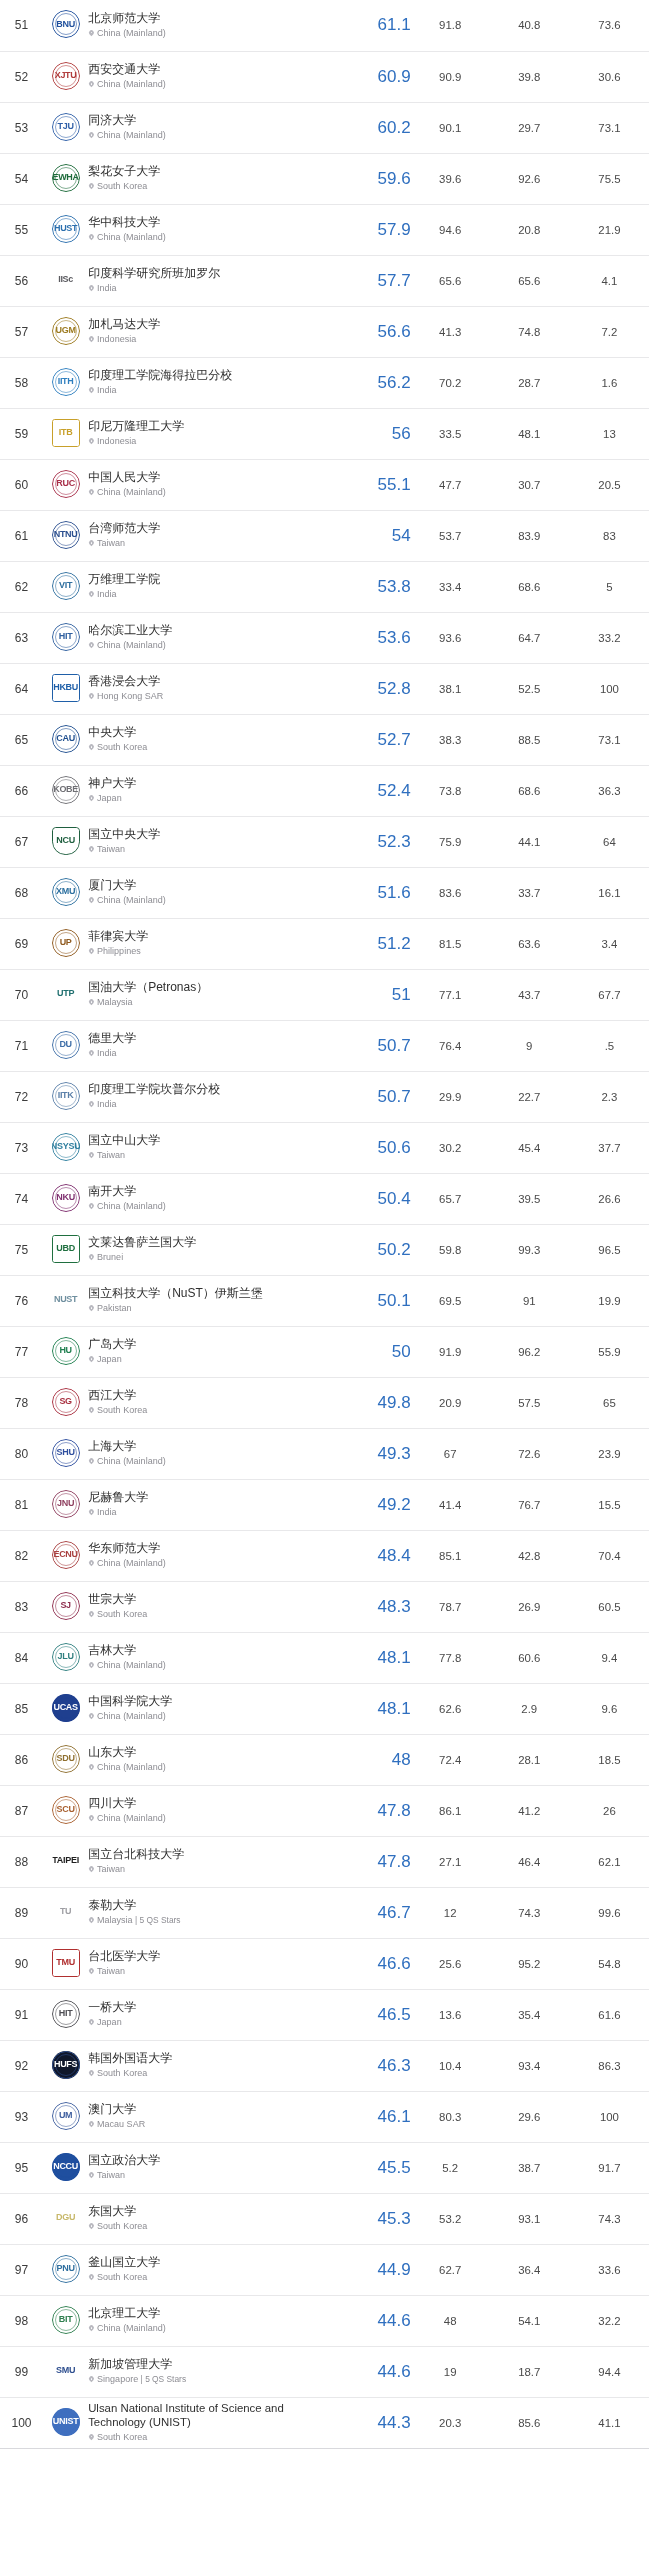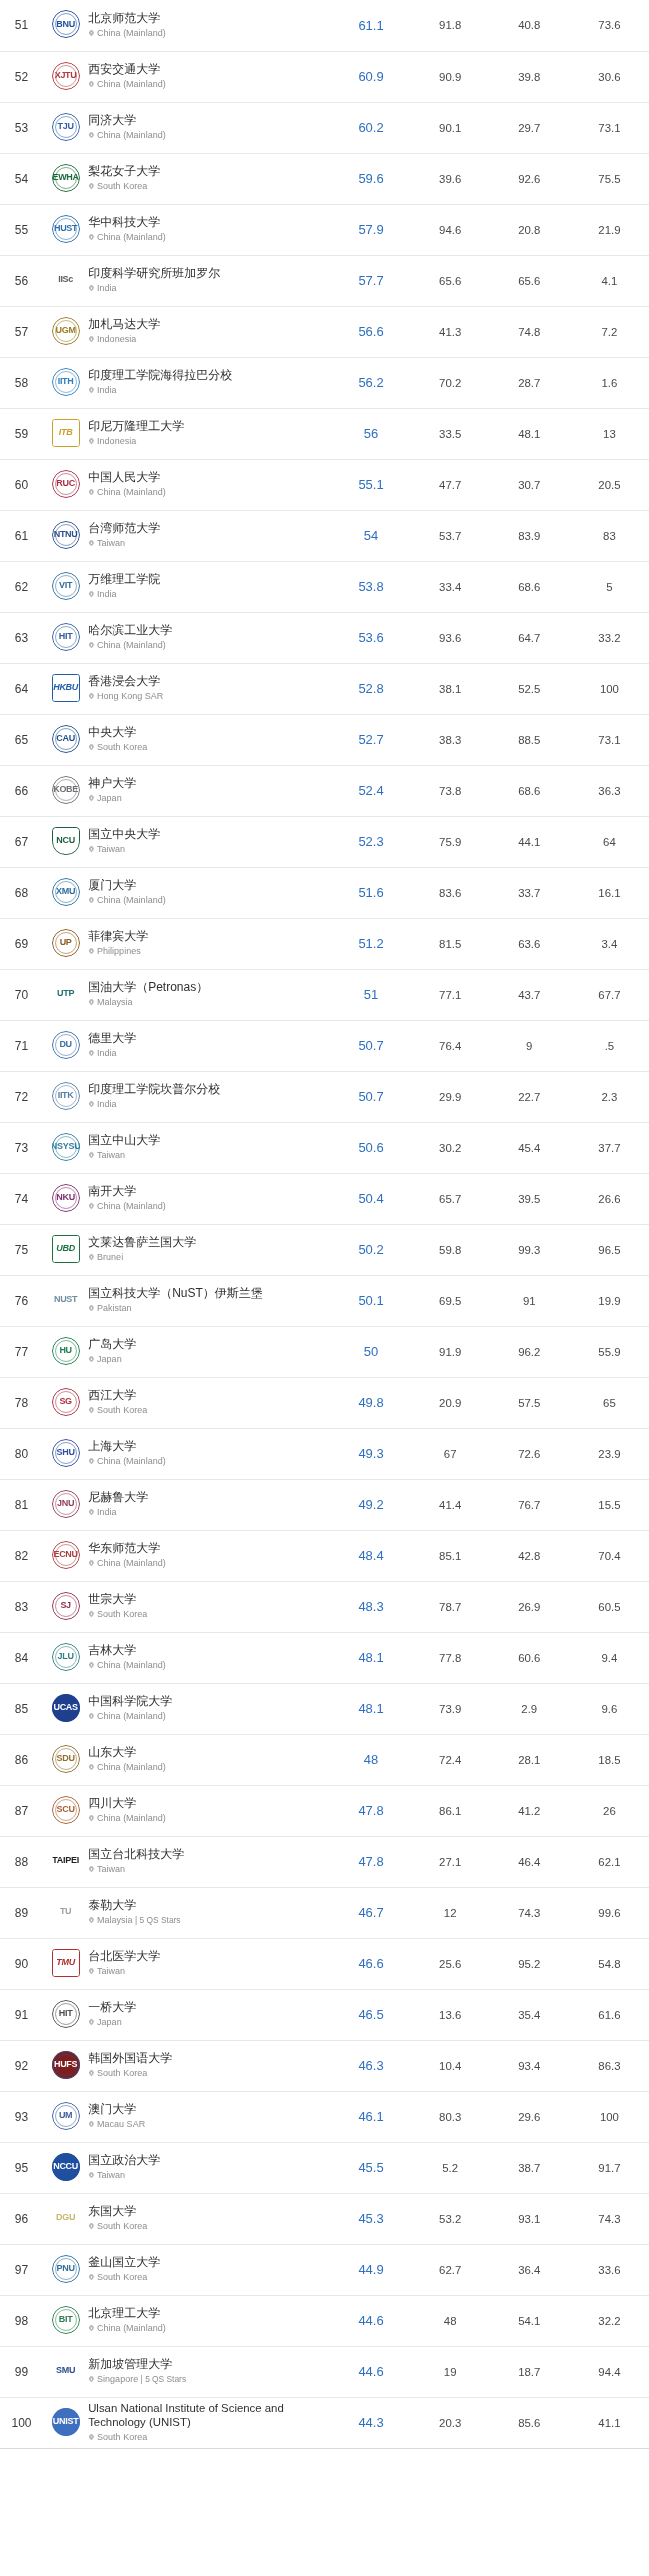--- a/index.html
+++ b/index.html
@@ -77,21 +77,20 @@
     line-height: 1;
   }
   .uni-logo.shield {
     border-radius: 3.6px 3.6px 13.2px 13.2px;
   }
   .uni-logo.shield .ring {
     border-radius: 3.6px 3.6px 13.2px 13.2px;
   }
   .uni-logo.square {
     border-radius: 2.4px;
-    font-style: italic;
   }
   .uni-logo.square .ring { border-radius: 2.4px; }
   .uni-logo.solid .glyph { color: #fff; }
 
   .name-cell {
     padding-left: 2.4px;
   }
   .uni-name {
     font-size: 12px;
     color: #2f2f2f;
@@ -126,22 +125,22 @@
   }
   .pin-icon::after {
     content: "";
     position: absolute;
     left: 2.4px; top: 1.8px;
     width: 1.8px; height: 1.8px;
     border-radius: 50%;
     background: #fff;
   }
   .score-cell {
-    text-align: center;
-    font-size: 13px;
+    text-align: right;
+    font-size: 17px;
     color: #2f6fbf;
     font-weight: 400;
   }
   .metric-cell {
     text-align: center;
     font-size: 11.4px;
     color: #4a4a4a;
     font-weight: 400;
   }
   .stars {
@@ -670,21 +669,21 @@
           <td class="rank-cell">85</td>
           <td class="logo-cell"><span class="uni-logo solid" style="color: rgb(31, 63, 143); background: rgb(31, 63, 143);"><span class="ring"></span><span class="ring2"></span><span class="glyph">UCAS</span></span></td>
           <td class="name-cell">
             <div class="uni-name">中国科学院大学</div>
             <div class="uni-loc">
               <span class="pin-icon"></span>
               <span>China (Mainland)</span>
             </div>
           </td>
           <td class="score-cell">48.1</td>
-          <td class="metric-cell">73.9</td>
+          <td class="metric-cell">62.6</td>
           <td class="metric-cell">2.9</td>
           <td class="metric-cell">9.6</td>
         </tr>
         <tr class="rank-row">
           <td class="rank-cell">86</td>
           <td class="logo-cell"><span class="uni-logo ring" style="color: rgb(143, 111, 47);"><span class="ring"></span><span class="ring2"></span><span class="glyph">SDU</span></span></td>
           <td class="name-cell">
             <div class="uni-name">山东大学</div>
             <div class="uni-loc">
               <span class="pin-icon"></span>
@@ -768,21 +767,21 @@
               <span>Japan</span>
             </div>
           </td>
           <td class="score-cell">46.5</td>
           <td class="metric-cell">13.6</td>
           <td class="metric-cell">35.4</td>
           <td class="metric-cell">61.6</td>
         </tr>
         <tr class="rank-row">
           <td class="rank-cell">92</td>
-          <td class="logo-cell"><span class="uni-logo solid" style="color: rgb(47, 79, 143); background: #7f1d1d;"><span class="ring"></span><span class="ring2"></span><span class="glyph">HUFS</span></span></td>
+          <td class="logo-cell"><span class="uni-logo solid" style="color: rgb(47, 79, 143); background: #0f172a;"><span class="ring"></span><span class="ring2"></span><span class="glyph">HUFS</span></span></td>
           <td class="name-cell">
             <div class="uni-name">韩国外国语大学</div>
             <div class="uni-loc">
               <span class="pin-icon"></span>
               <span>South Korea</span>
             </div>
           </td>
           <td class="score-cell">46.3</td>
           <td class="metric-cell">10.4</td>
           <td class="metric-cell">93.4</td>

